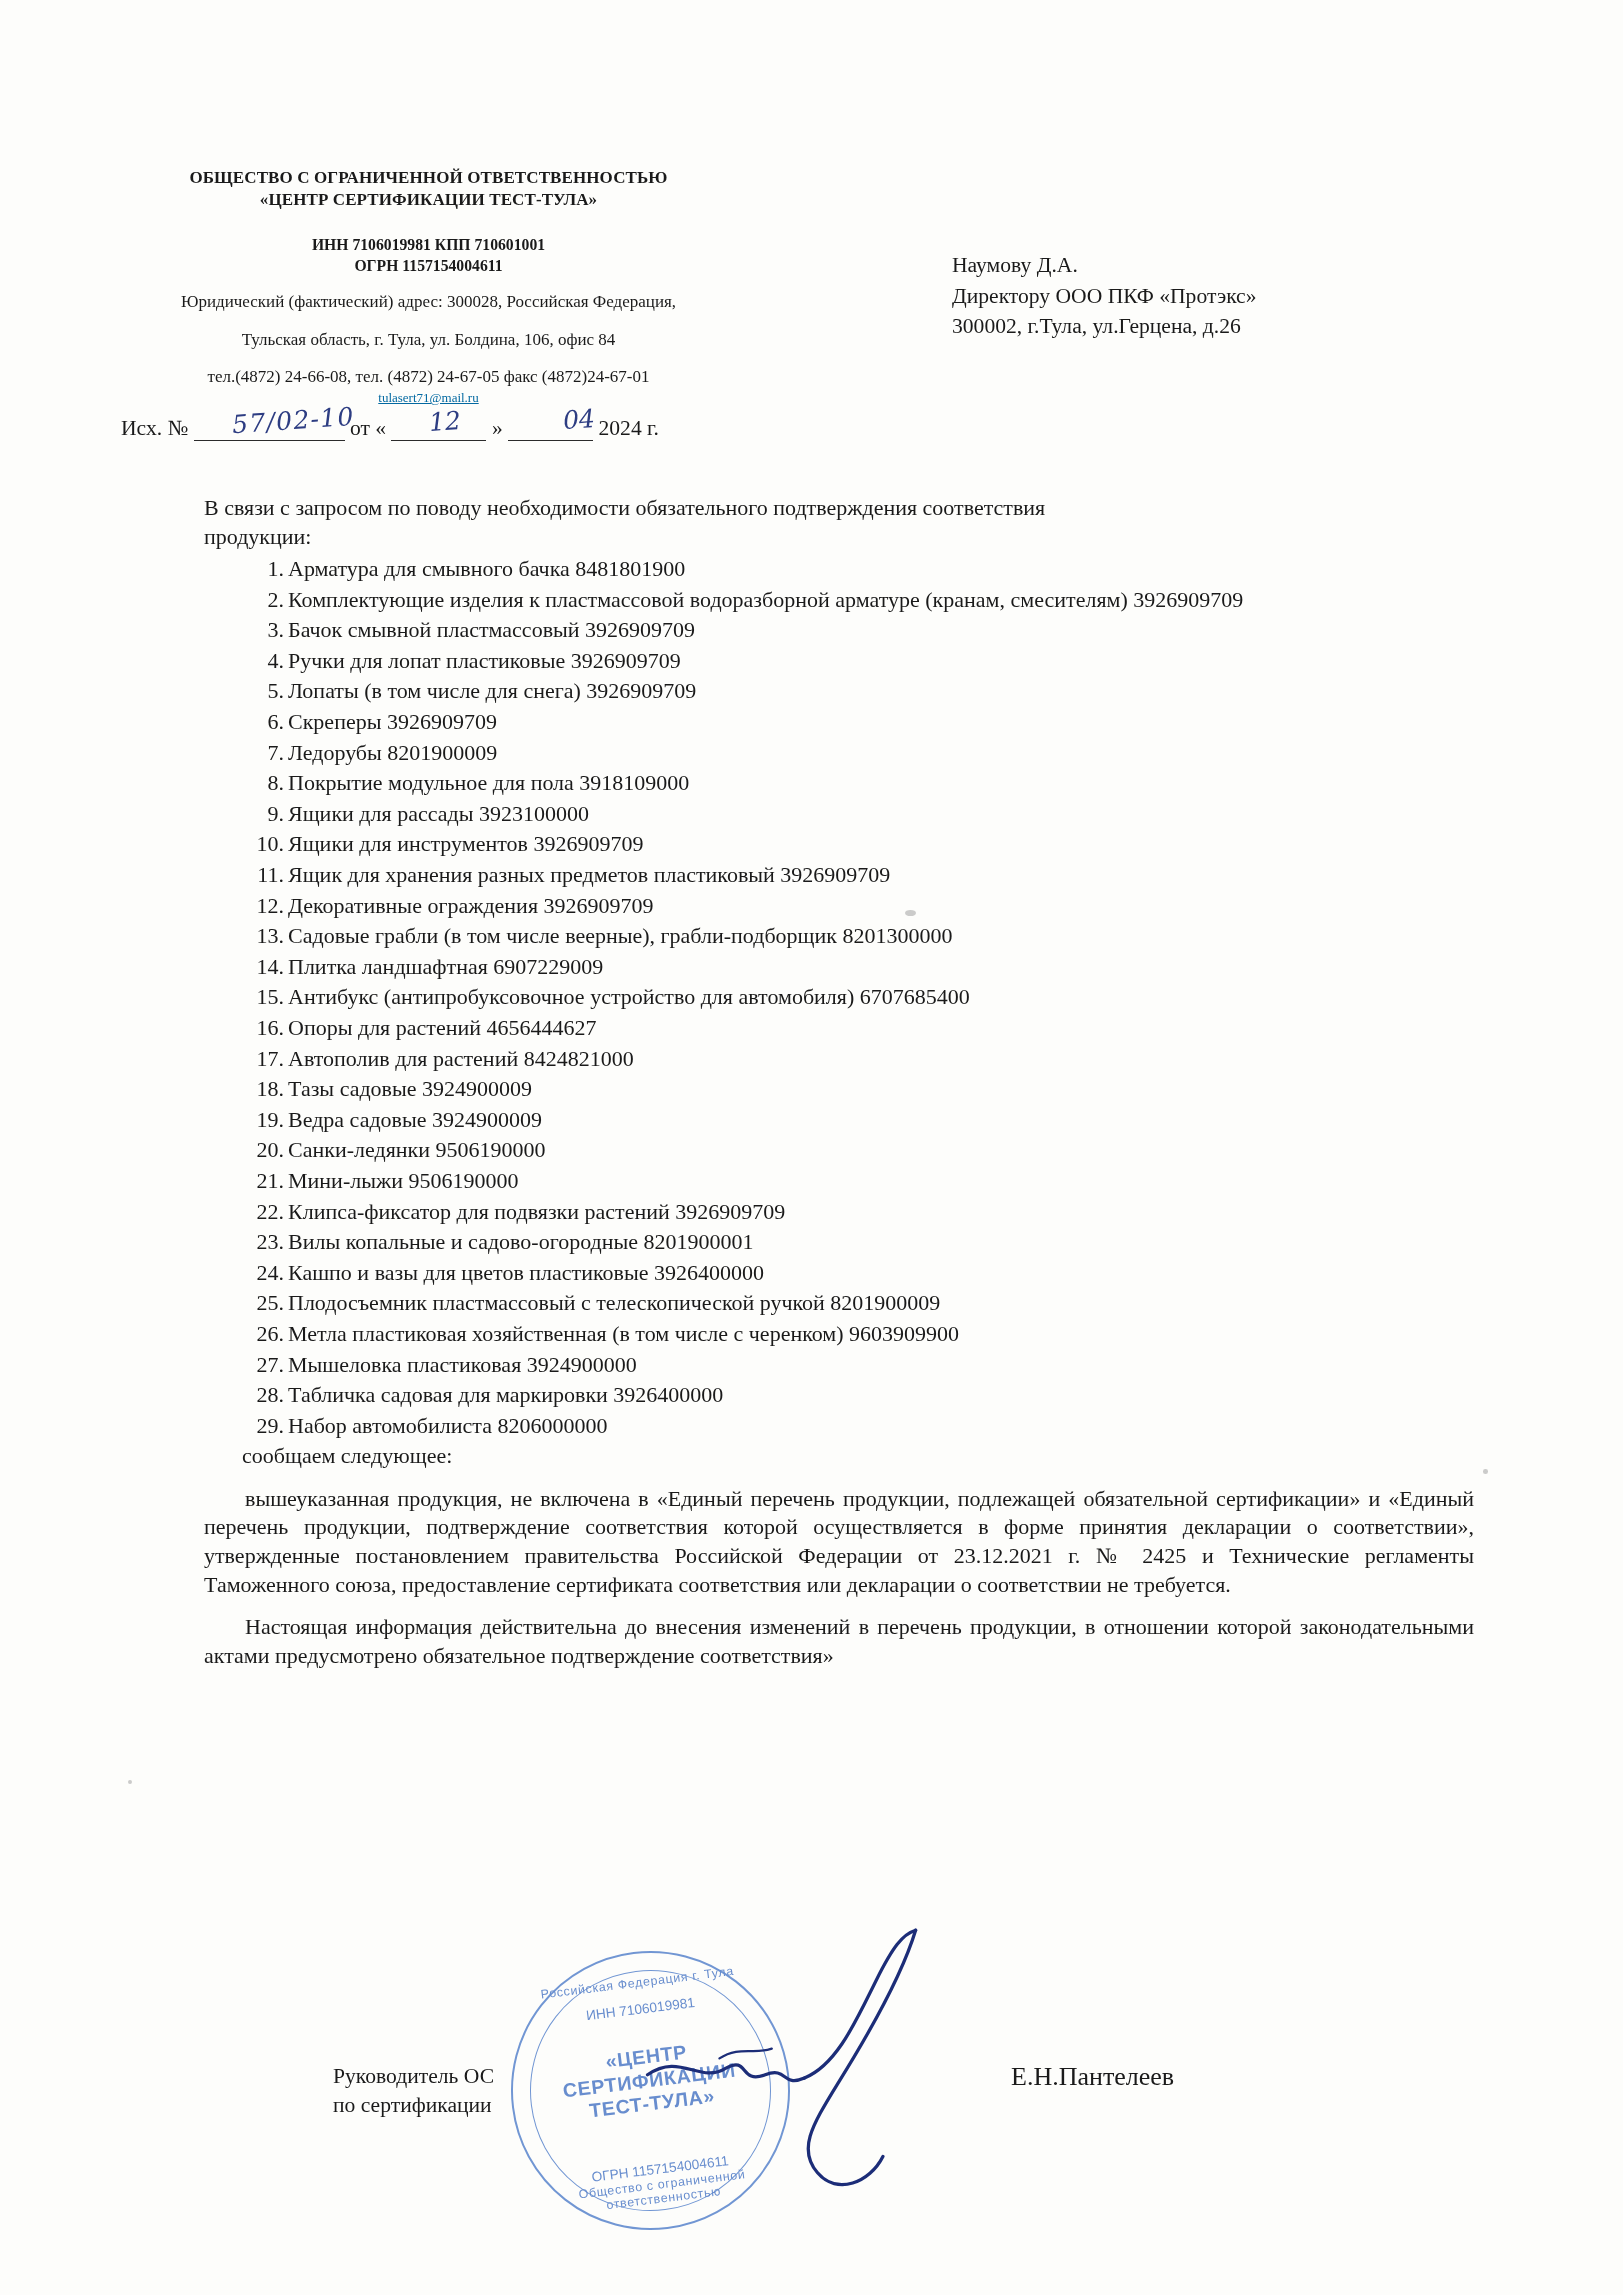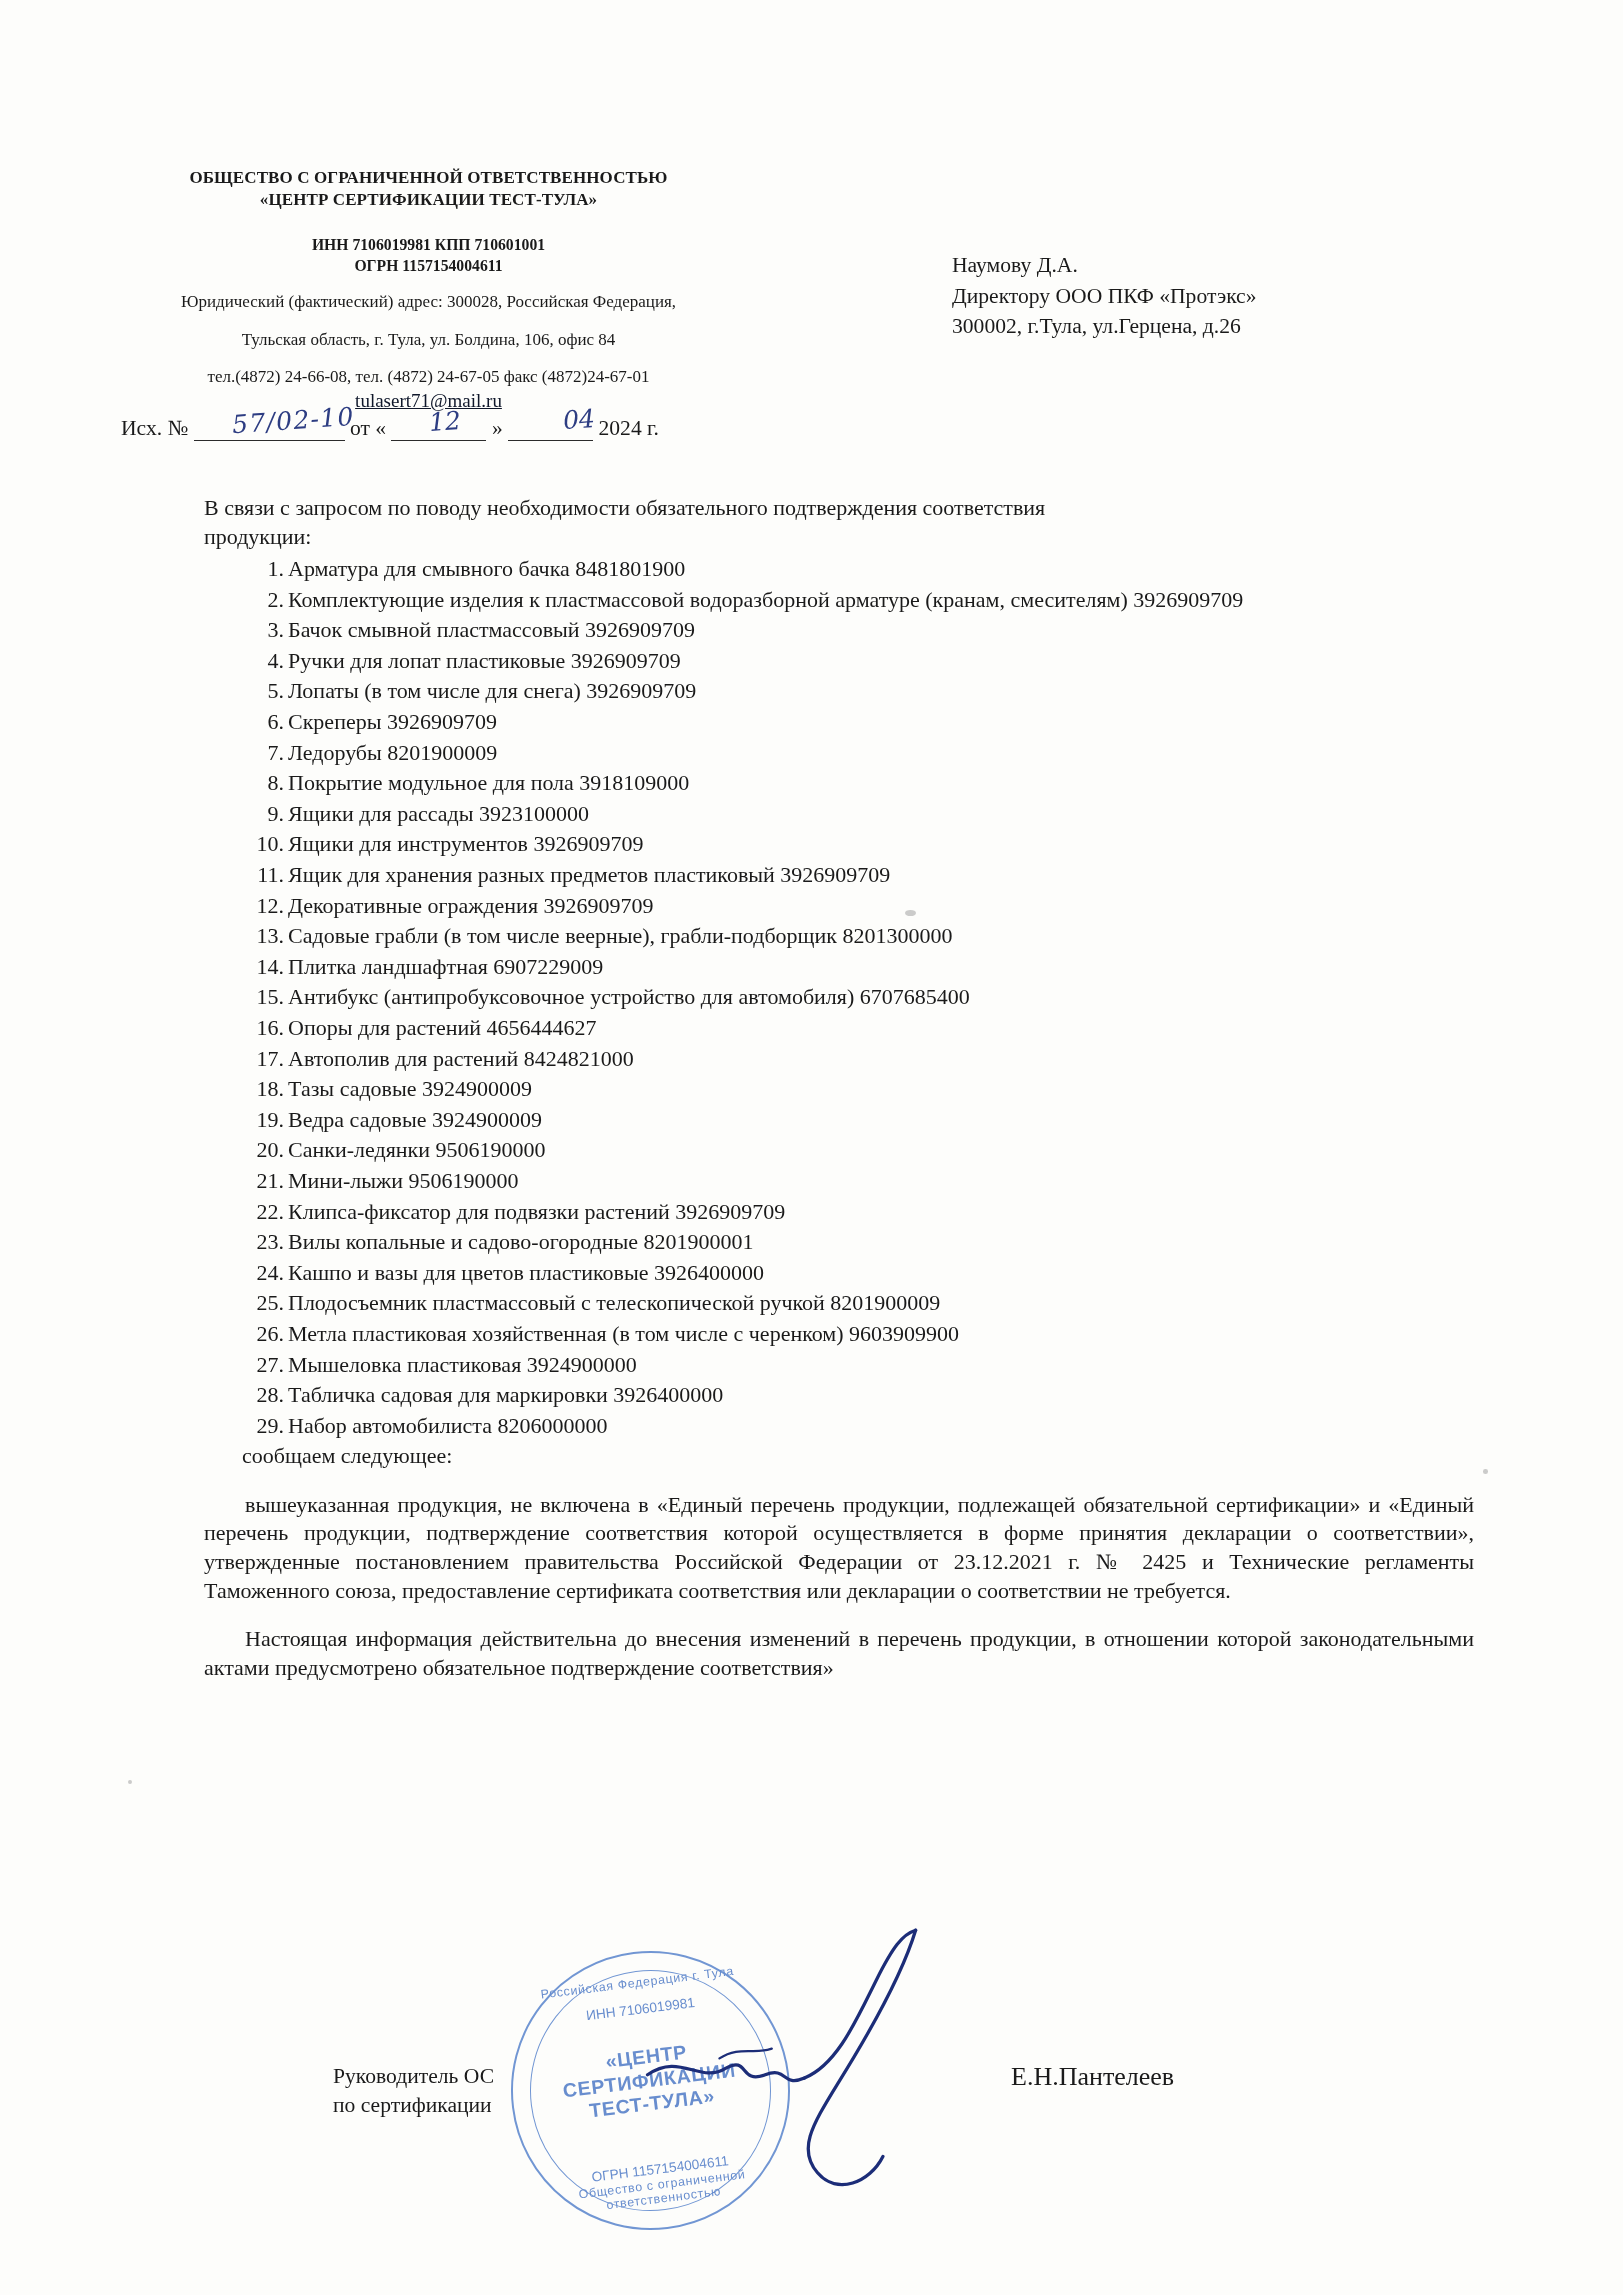--- a/index.html
+++ b/index.html
@@ -40,23 +40,23 @@
     font-size: 15.7px;
     font-weight: bold;
     line-height: 1.35;
   }
   .lh-addr {
     font-size: 17px;
     line-height: 1.38;
     margin-top: 14px;
   }
   .lh-mail {
-    font-size: 19px;
+    font-size: 13px;
     text-decoration: underline;
-    color: #0f172a;
+    color: #0369a1;
     margin-top: 1.3px;
   }
 
   
   .addressee {
     position: absolute;
     left: 952px;
     top: 250px;
     width: 622px;
     font-size: 21.6px;
@@ -128,21 +128,21 @@
     left: -41px;
     width: 37px;
     text-align: right;
   }
 
   .after-list {
     margin-top: 1.3px;
     padding-left: 38px;
   }
   .para {
-    margin-top: 20px;
+    margin-top: 14px;
     text-align: justify;
     text-justify: inter-word;
     text-indent: 41px;
   }
 
   
   .sign-left {
     position: absolute;
     left: 333px;
     top: 2062px;

